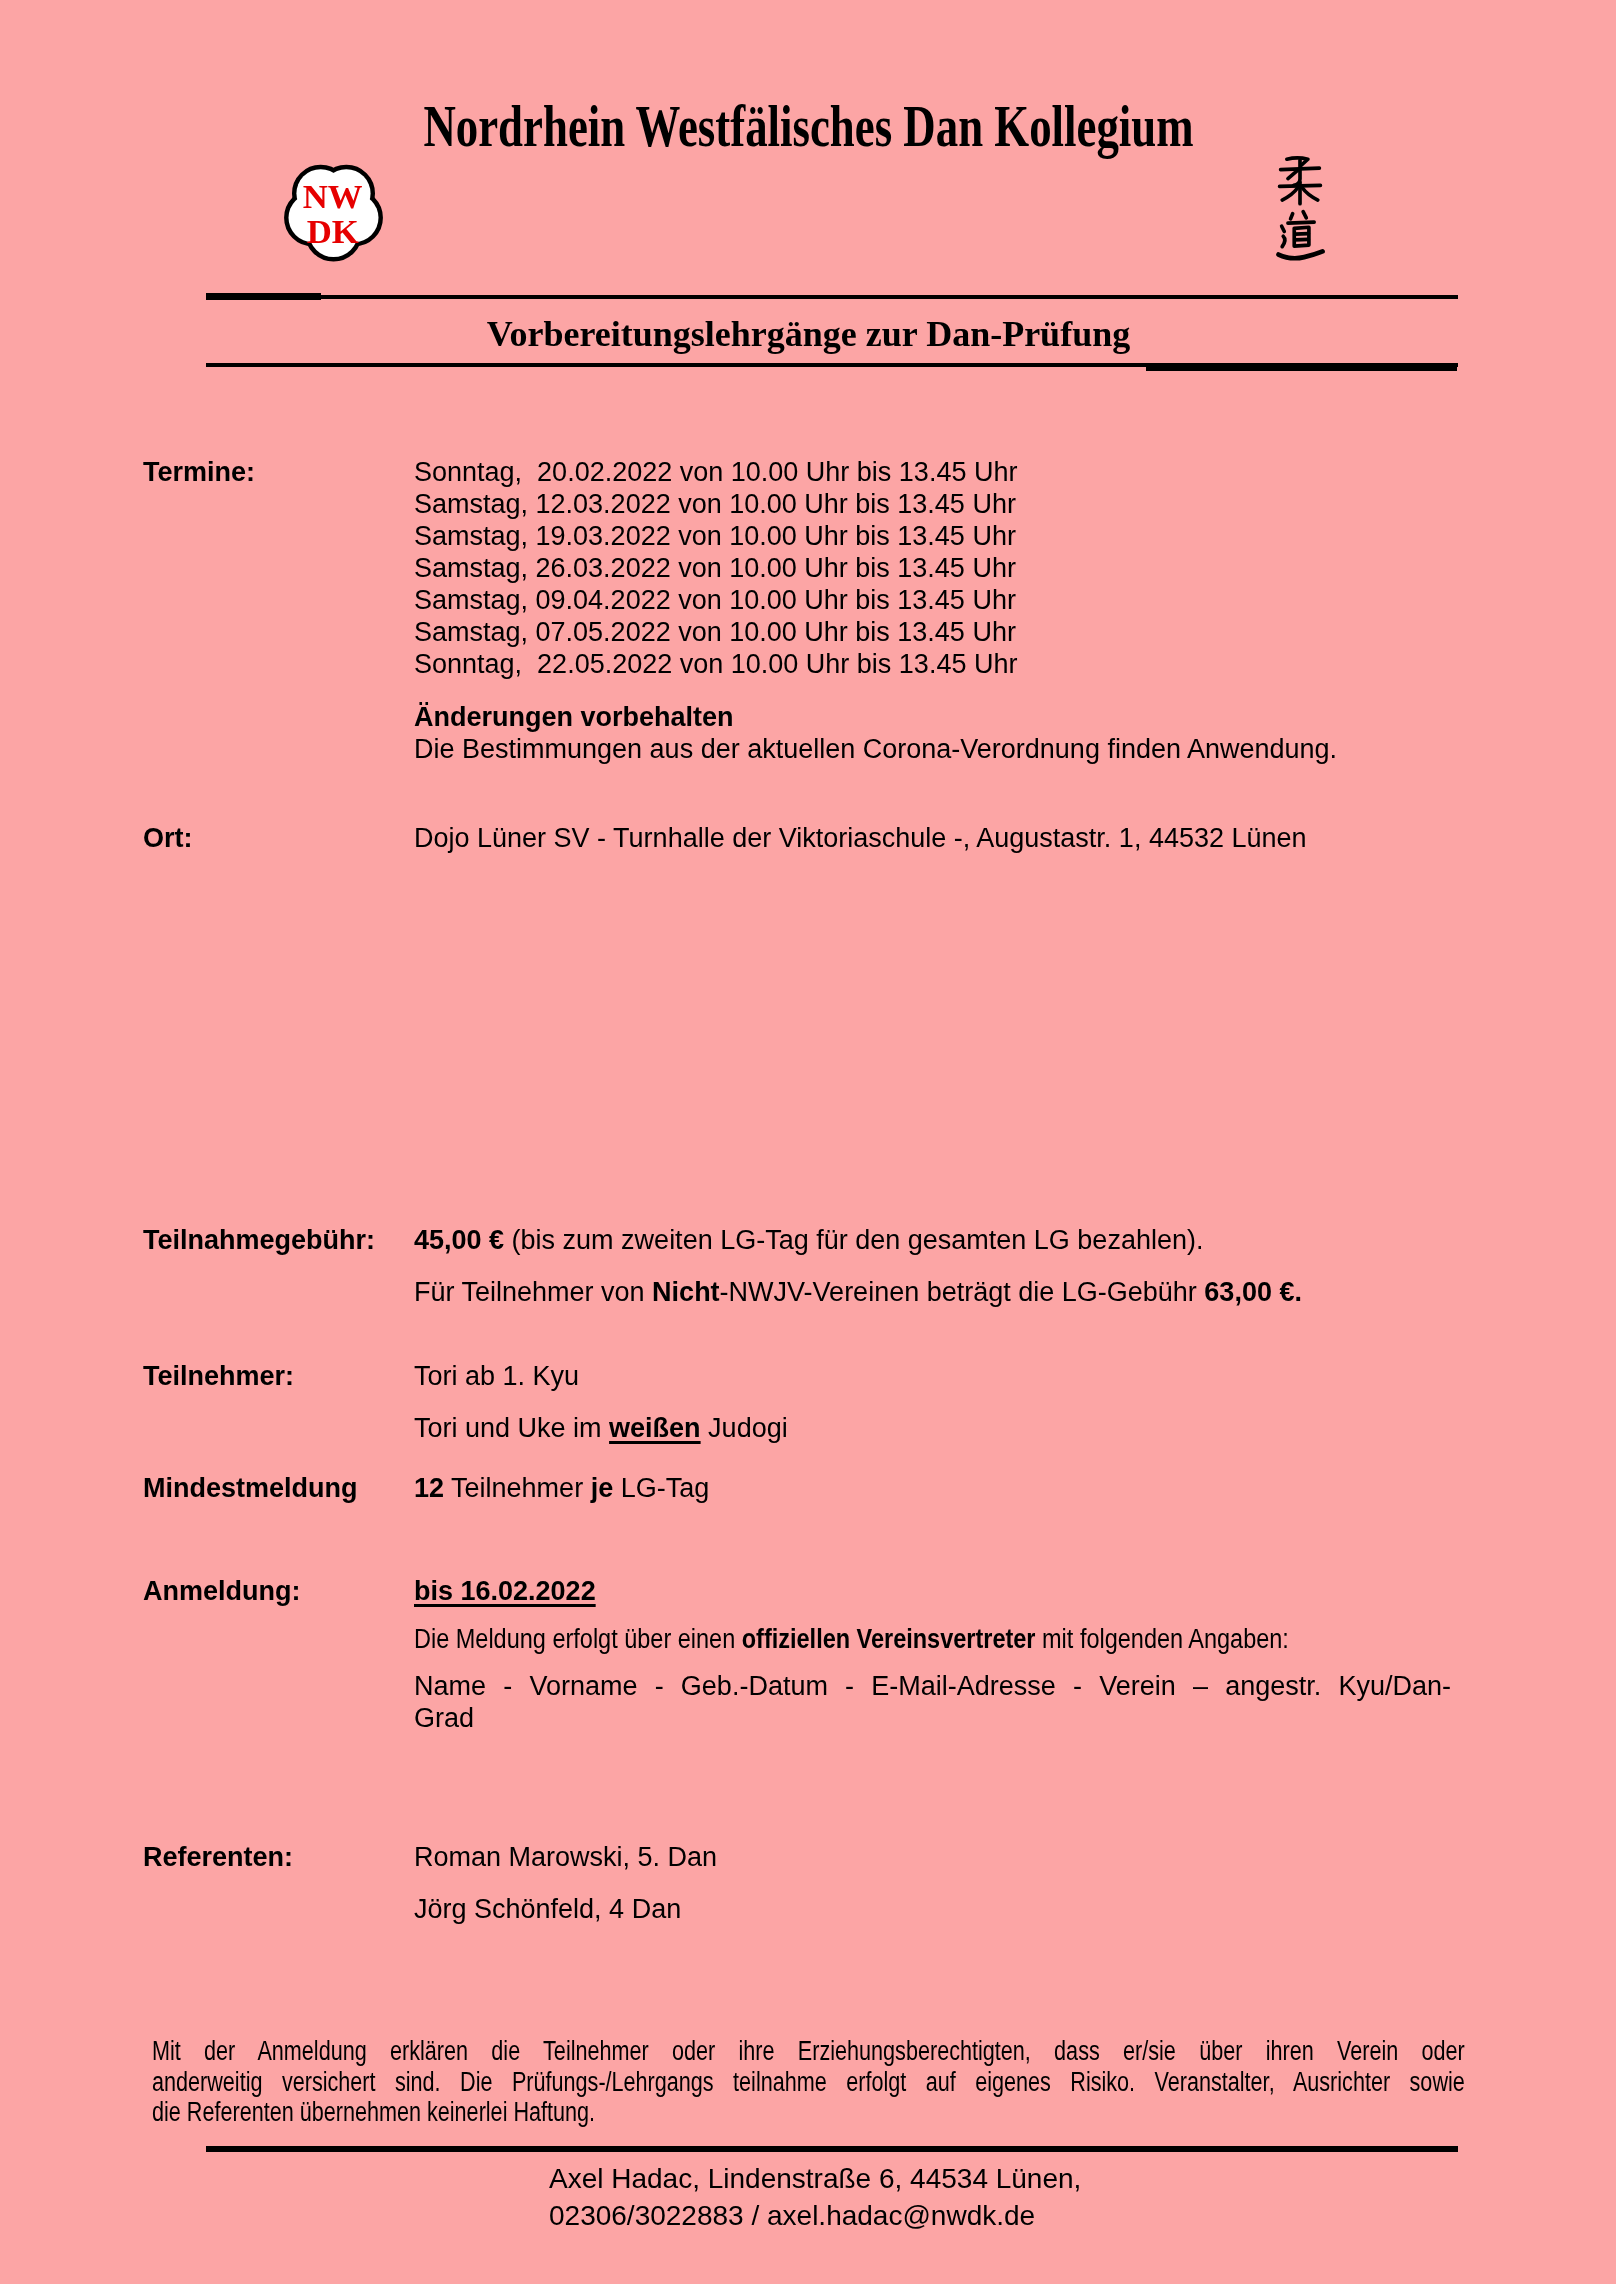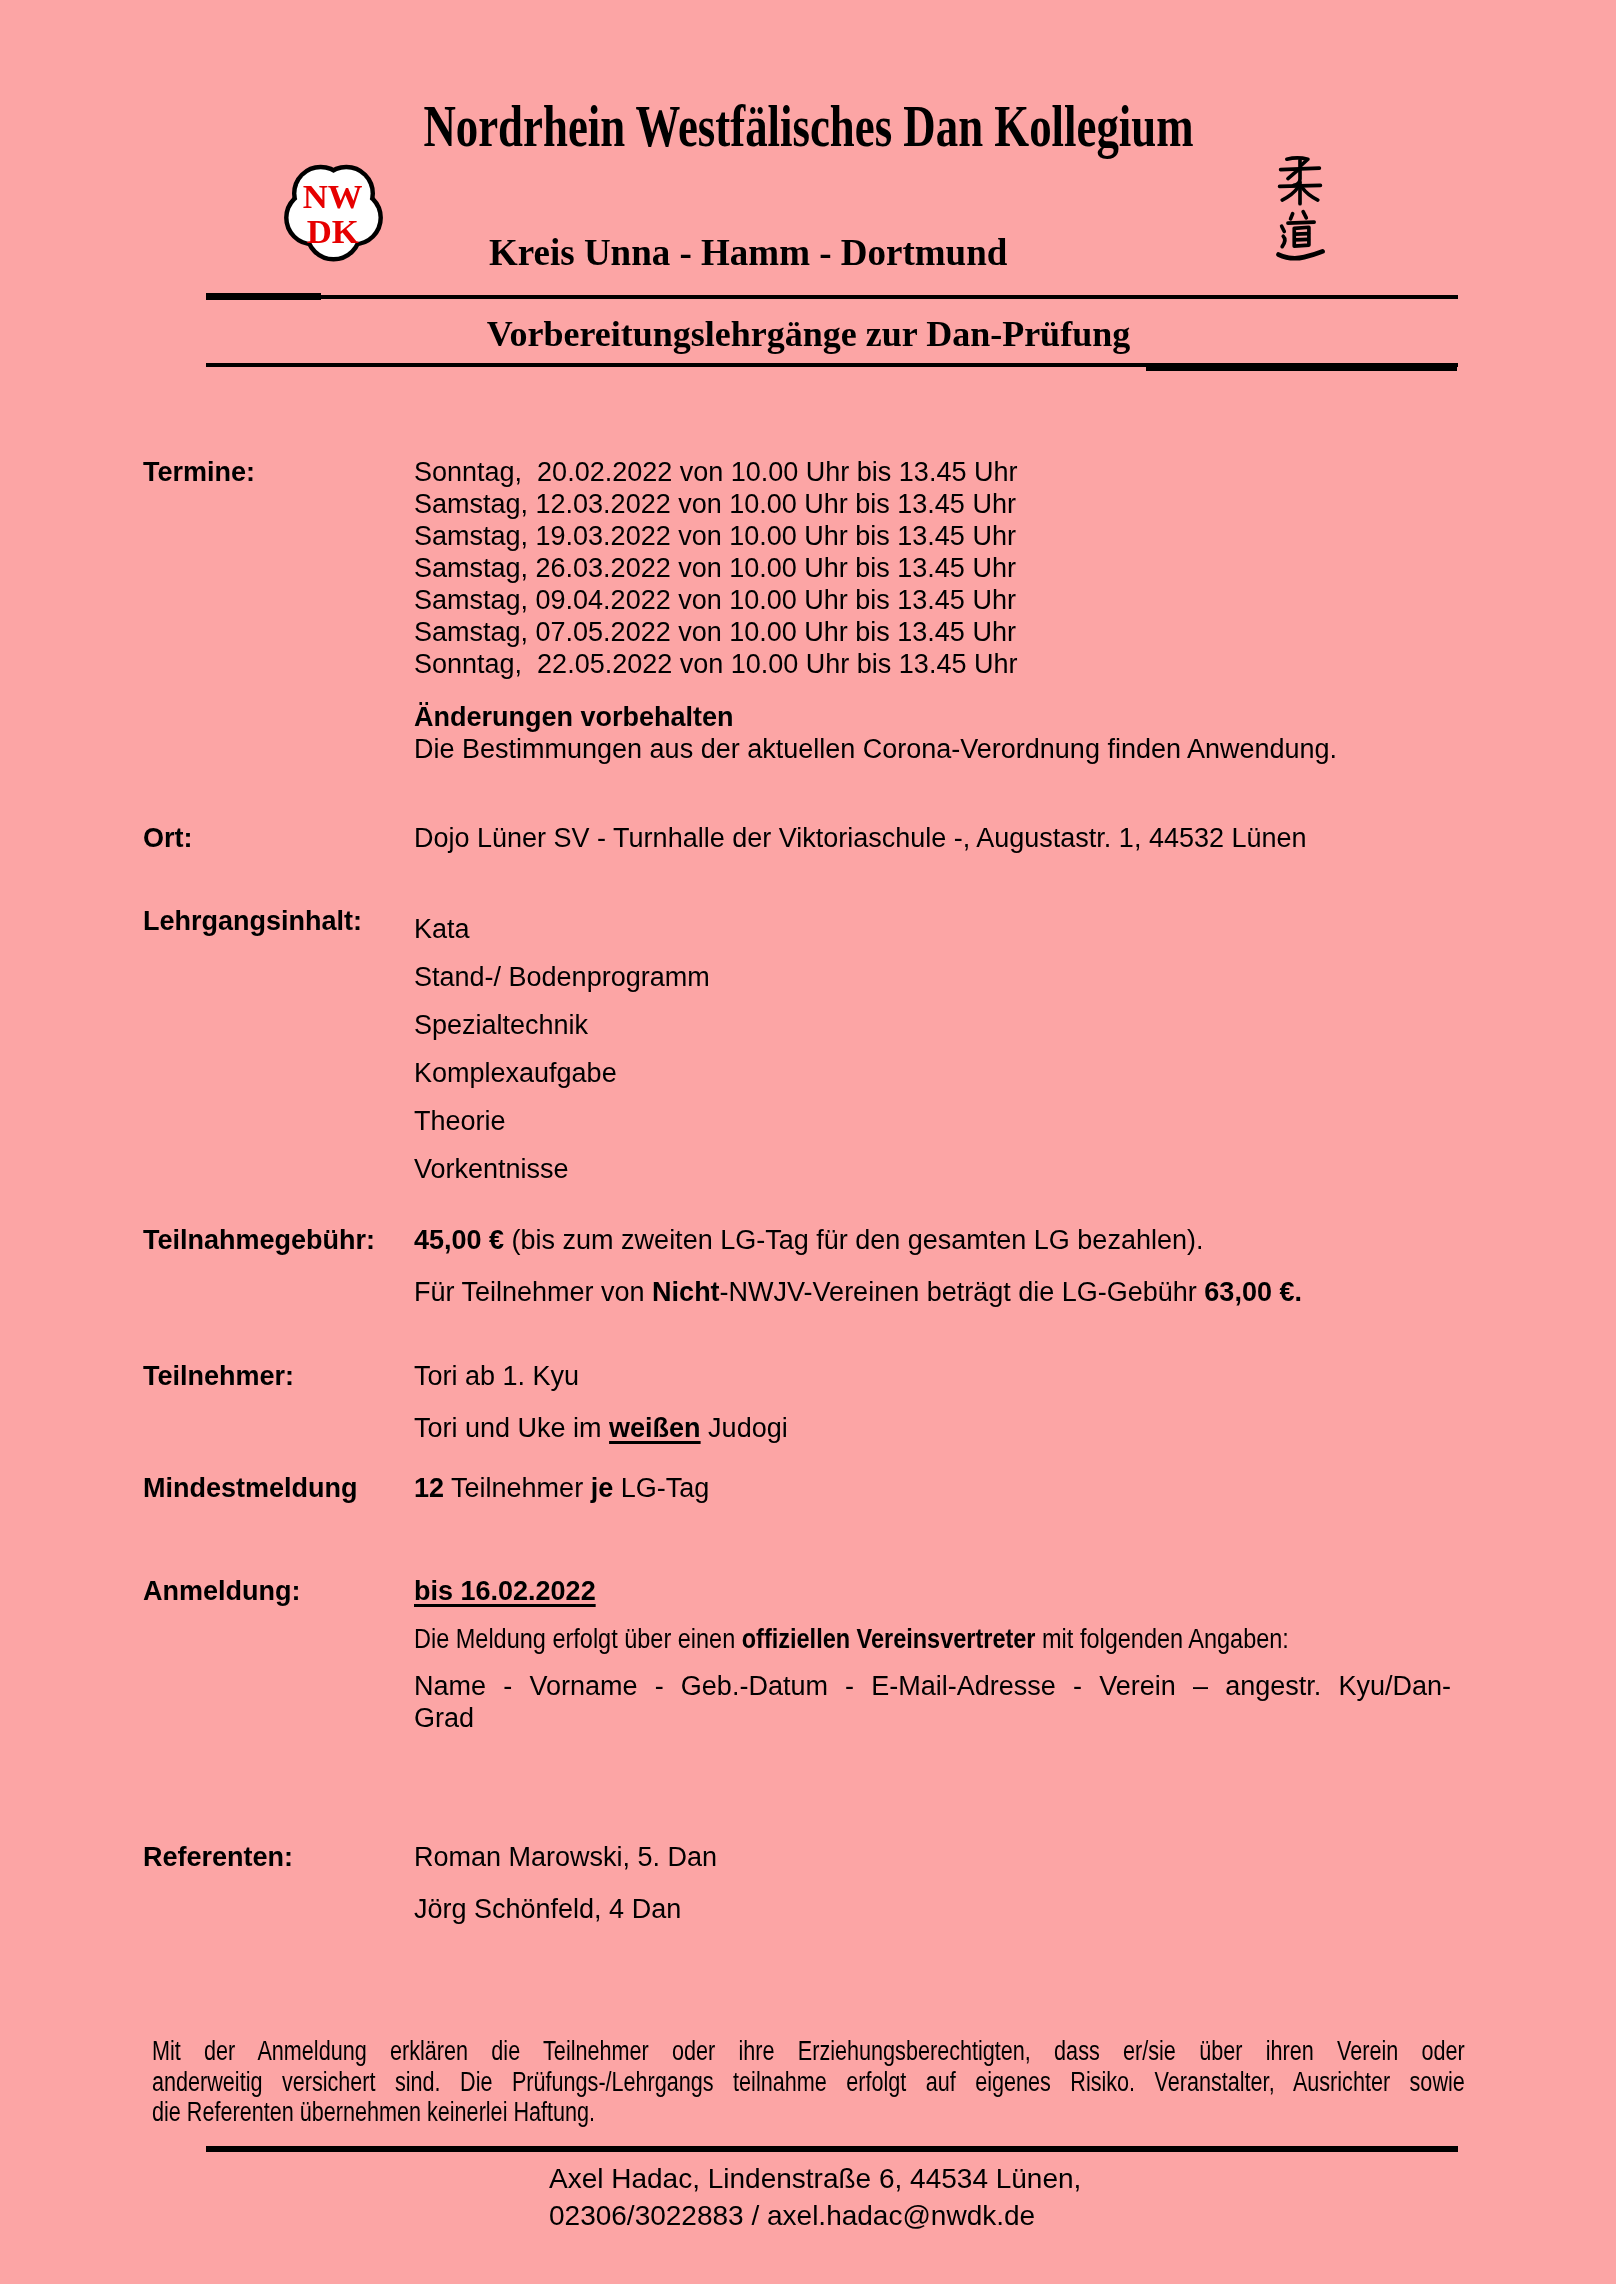--- a/index.html
+++ b/index.html
@@ -78,21 +78,20 @@
       <path d="M27,130 L77,128"></path>
       <path d="M39,140 L67,138 L67,172 L39,174 Z"></path>
       <path d="M40,151 L66,150"></path>
       <path d="M40,162 L66,161"></path>
       <path d="M15,136 L20,146"></path>
       <path d="M18,155 Q25,162 16,175"></path>
       <path d="M9,190 Q32,201 58,195 Q78,190 93,184" stroke-width="9"></path>
     </g>
   </svg>
 
-  <div class="subtitle">Kreis Unna - Hamm - Dortmund</div>
 
   <div class="rule rule-1"></div>
   <div class="rule rule-1b"></div>
 
   <div class="doc-title">Vorbereitungslehrgänge zur Dan-Prüfung</div>
 
   <div class="rule rule-2"></div>
   <div class="rule rule-2b"></div>
 
   <div class="row" style="top:456px;">
@@ -113,31 +112,20 @@
       <div class="b">Änderungen vorbehalten</div>
       <div>Die Bestimmungen aus der aktuellen Corona-Verordnung finden Anwendung.</div>
     </div>
   </div>
 
   <div class="row" style="top:822px;">
     <div class="label">Ort:</div>
     <div class="content">Dojo Lüner SV - Turnhalle der Viktoriaschule -, Augustastr. 1, 44532 Lünen</div>
   </div>
 
-  <div class="row inhalt" style="top:905px;">
-    <div class="label">Lehrgangsinhalt:</div>
-    <div class="content">
-      <div>Kata</div>
-      <div>Stand-/ Bodenprogramm</div>
-      <div>Spezialtechnik</div>
-      <div>Komplexaufgabe</div>
-      <div>Theorie</div>
-      <div>Vorkentnisse</div>
-    </div>
-  </div>
 
   <div class="row" style="top:1224px;">
     <div class="label">Teilnahmegebühr:</div>
     <div class="content">
       <div><span class="b">45,00 €</span><span> (bis zum zweiten LG-Tag für den gesamten LG bezahlen).</span></div>
       <div class="gap24"><span>Für Teilnehmer von </span><span class="b">Nicht</span><span>-NWJV-Vereinen beträgt die LG-Gebühr </span><span class="b">63,00 €.</span></div>
     </div>
   </div>
 
   <div class="row" style="top:1360px;">

